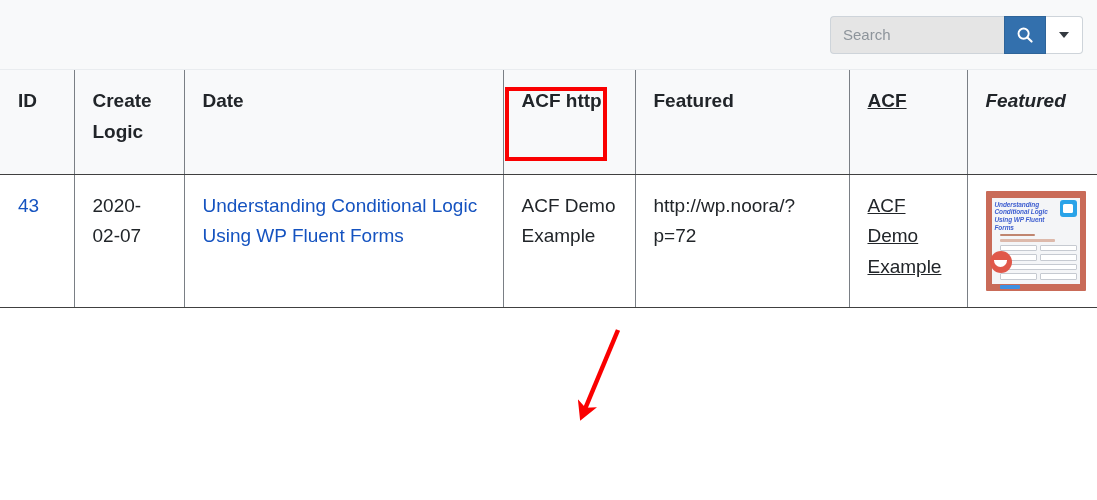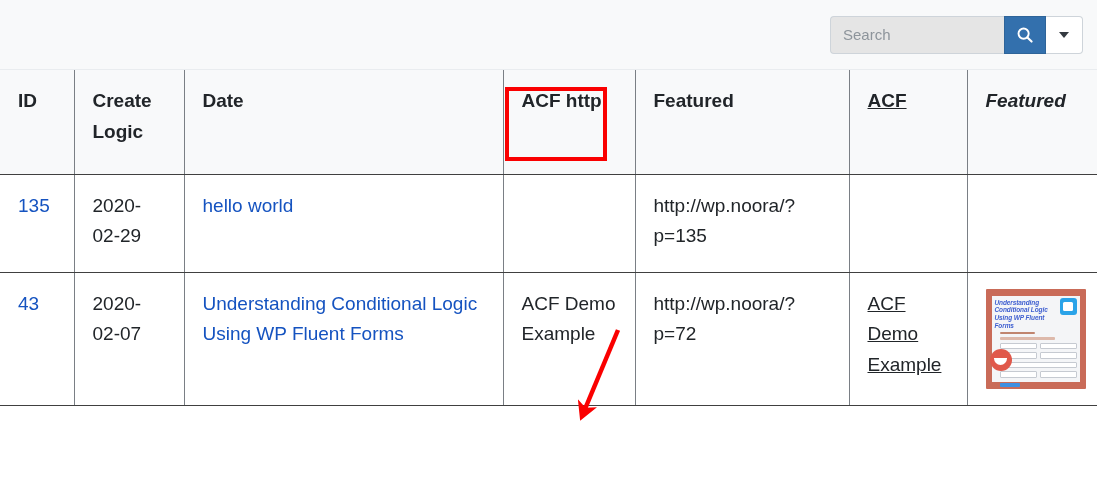--- a/index.html
+++ b/index.html
@@ -266,33 +266,20 @@
         <th class="h-date">Create Logic</th>
         <th class="h-title">Date</th>
         <th class="h-acfdemo">ACF http</th>
         <th class="h-permalink">Featured</th>
         <th class="h-acf">ACF</th>
         <th class="h-featured">Featured</th>
       </tr>
     </thead>
     <tbody>
 
-      <tr>
-        <td class="t-id cell-link">
-          <a class="cell-anchor" href="#">135</a>
-        </td>
-        <td class="t-date">2020-02-29</td>
-        <td class="t-title cell-link">
-          <a class="cell-anchor" href="#">hello world</a>
-        </td>
-        <td class="t-acfdemo"></td>
-        <td class="t-permalink">http://wp.noora/?p=135</td>
-        <td class="t-acf"></td>
-        <td class="t-featured"></td>
-      </tr>
 
 
       <tr>
         <td class="t-id cell-link">
           <a class="cell-anchor" href="#">43</a>
         </td>
         <td class="t-date">2020-02-07</td>
         <td class="t-title cell-link">
           <a class="cell-anchor" href="#">Understanding Conditional Logic Using WP Fluent Forms</a>
         </td>

